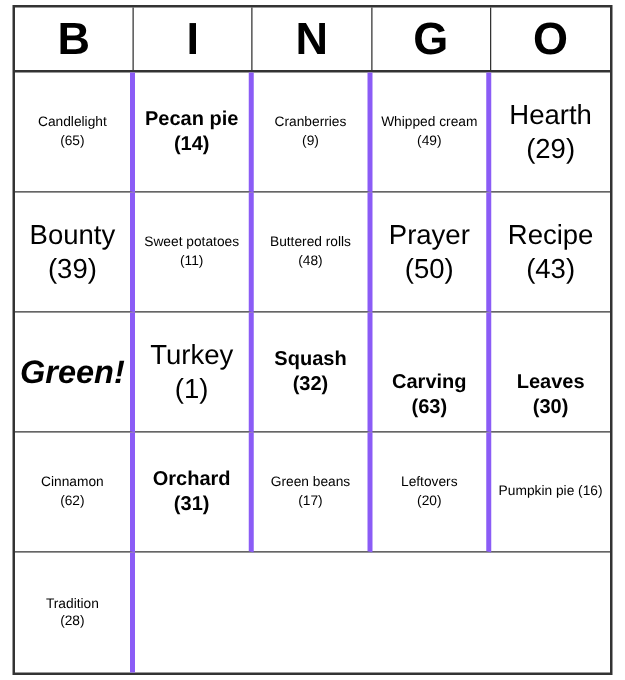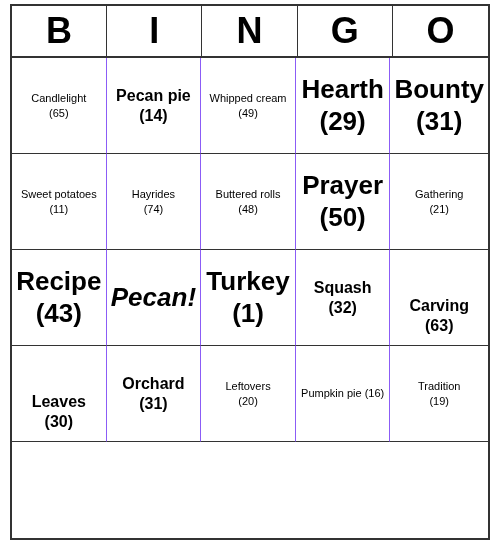--- a/index.html
+++ b/index.html
@@ -44,21 +44,21 @@
       border-right: none;
     }
 
     .bingo-grid {
       display: grid;
       grid-template-columns: repeat(5, 1fr);
       grid-template-rows: repeat(5, 1fr);
     }
 
     .bingo-cell {
-      border-right: 1px solid #8b5cf6;
+      border-right: 4px solid #8b5cf6;
       border-bottom: 1px solid #333;
       display: flex;
       align-items: center;
       justify-content: center;
       text-align: center;
       padding: 4px;
       min-height: 96px;
     }
 
     .bingo-cell:nth-child(5n) {
@@ -68,22 +68,22 @@
     .bingo-cell:nth-child(n+21) {
       border-bottom: none;
     }
 
     .cell-text {
       font-size: 11px;
       line-height: 1.3;
     }
 
     .cell-text.large {
-      font-size: 26px;
-      font-weight: bold;
+      font-size: 22px;
+      font-weight: normal;
       line-height: 1.2;
     }
 
     .cell-text.medium {
       font-size: 16px;
       font-weight: bold;
       line-height: 1.2;
     }
 
     .cell-text.small {
@@ -110,83 +110,87 @@
   <div class="bingo-grid">
   <div class="bingo-cell">
         <span class="cell-text small" style="white-space: pre-line;">Candlelight
 (65)</span>
       </div>
       <div class="bingo-cell">
         <span class="cell-text medium" style="white-space: pre-line;">Pecan pie
 (14)</span>
       </div>
       <div class="bingo-cell">
+        <span class="cell-text small" style="white-space: pre-line;">Cranberries
+(9)</span>
+      </div>
+      <div class="bingo-cell">
         <span class="cell-text small" style="white-space: pre-line;">Whipped cream
 (49)</span>
       </div>
       <div class="bingo-cell">
         <span class="cell-text large" style="white-space: pre-line;">Hearth
 (29)</span>
       </div>
       <div class="bingo-cell">
         <span class="cell-text large" style="white-space: pre-line;">Bounty
-(31)</span>
+(39)</span>
       </div>
       <div class="bingo-cell">
         <span class="cell-text small" style="white-space: pre-line;">Sweet potatoes
 (11)</span>
-      </div>
-      <div class="bingo-cell">
-        <span class="cell-text small" style="white-space: pre-line;">Hayrides
-(74)</span>
       </div>
       <div class="bingo-cell">
         <span class="cell-text small" style="white-space: pre-line;">Buttered rolls
 (48)</span>
       </div>
       <div class="bingo-cell">
         <span class="cell-text large" style="white-space: pre-line;">Prayer
 (50)</span>
       </div>
       <div class="bingo-cell">
-        <span class="cell-text small" style="white-space: pre-line;">Gathering
-(21)</span>
-      </div>
-      <div class="bingo-cell">
         <span class="cell-text large" style="white-space: pre-line;">Recipe
 (43)</span>
       </div>
       <div class="bingo-cell">
-        <span class="free-cell">Pecan!</span>
+        <span class="free-cell">Green!</span>
       </div>
       <div class="bingo-cell">
         <span class="cell-text large" style="white-space: pre-line;">Turkey
 (1)</span>
       </div>
       <div class="bingo-cell">
         <span class="cell-text medium" style="white-space: pre-line;">Squash
 (32)</span>
       </div>
       <div class="bingo-cell">
         <span class="cell-text medium" style="white-space: pre-line; margin-top: 36px;">Carving
 (63)</span>
       </div>
       <div class="bingo-cell">
         <span class="cell-text medium" style="white-space: pre-line; margin-top: 36px;">Leaves
 (30)</span>
       </div>
       <div class="bingo-cell">
+        <span class="cell-text small" style="white-space: pre-line;">Cinnamon
+(62)</span>
+      </div>
+      <div class="bingo-cell">
         <span class="cell-text medium" style="white-space: pre-line;">Orchard
 (31)</span>
+      </div>
+      <div class="bingo-cell">
+        <span class="cell-text small" style="white-space: pre-line;">Green beans
+(17)</span>
       </div>
       <div class="bingo-cell">
         <span class="cell-text small" style="white-space: pre-line;">Leftovers
 (20)</span>
       </div>
       <div class="bingo-cell">
         <span class="cell-text small" style="white-space: pre-line;">Pumpkin pie (16)</span>
       </div>
       <div class="bingo-cell">
         <span class="cell-text small" style="white-space: pre-line;">Tradition
-(19)</span>
+(28)</span>
       </div>
     </div>
 </div>
 
 </body></html>

